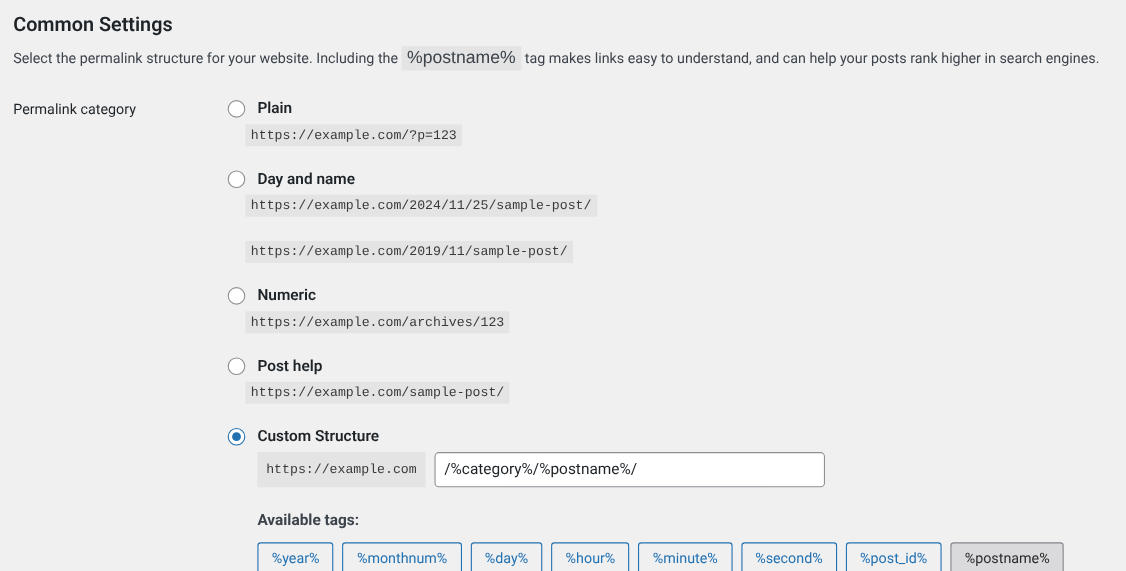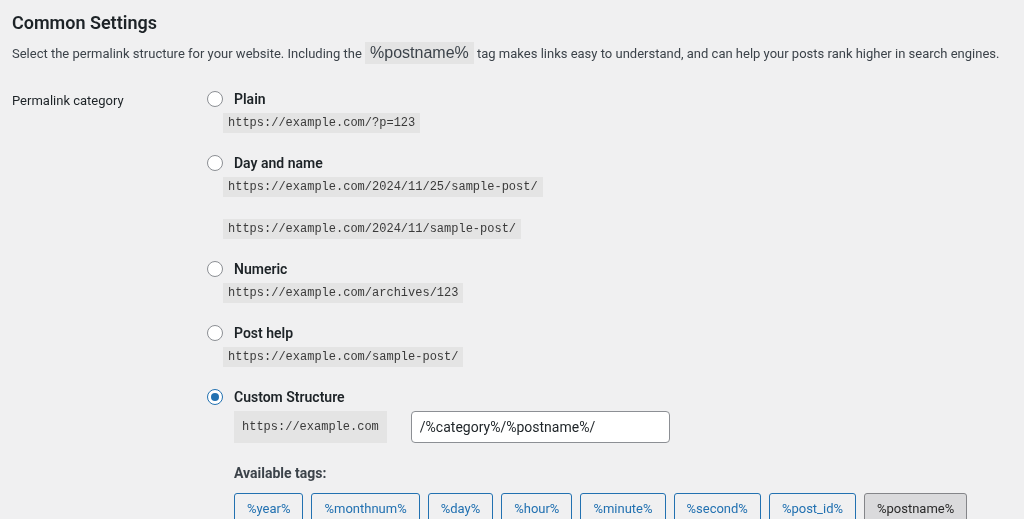--- a/index.html
+++ b/index.html
@@ -96,33 +96,33 @@
     background:var(--code-bg);
     display:inline-block;
     padding:3px 5px;
   }
 
   .custom-line{
     margin-left:27px;
     margin-top:6px;
     display:flex;
     align-items:stretch;
-    gap:24px;
+    gap:8px;
   }
   .custom-prefix{
     font-family:Consolas,Monaco,"Courier New",monospace;
     font-size:12px;
     background:var(--code-bg);
     padding:6px 8px;
     display:flex;
     align-items:center;
     color:#3a3a3a;
   }
   .custom-input{
-    width:259px;
+    width:355px;
     padding:4px 8px;
     font-size:14px;
     line-height:1.6;
     border:1px solid var(--input-border);
     border-radius:4px;
     background:#fff;
     color:var(--text);
     font-family:inherit;
   }
 
@@ -180,21 +180,21 @@
 
     <div class="option">
       <div class="radio-line">
         <input type="radio" class="radio" name="perm" id="r-day" style="">
         <label for="r-day" class="opt-label">Day and name</label>
       </div>
       <span class="example">https://example.com/2024/11/25/sample-post/</span>
     </div>
 
     <div class="option">
-      <span class="example">https://example.com/2024/11/sample-post/</span>
+      <span class="example">https://example.com/2019/11/sample-post/</span>
     </div>
 
     <div class="option">
       <div class="radio-line">
         <input type="radio" class="radio" name="perm" id="r-numeric" style="">
         <label for="r-numeric" class="opt-label">Numeric</label>
       </div>
       <span class="example">https://example.com/archives/123</span>
     </div>
 

